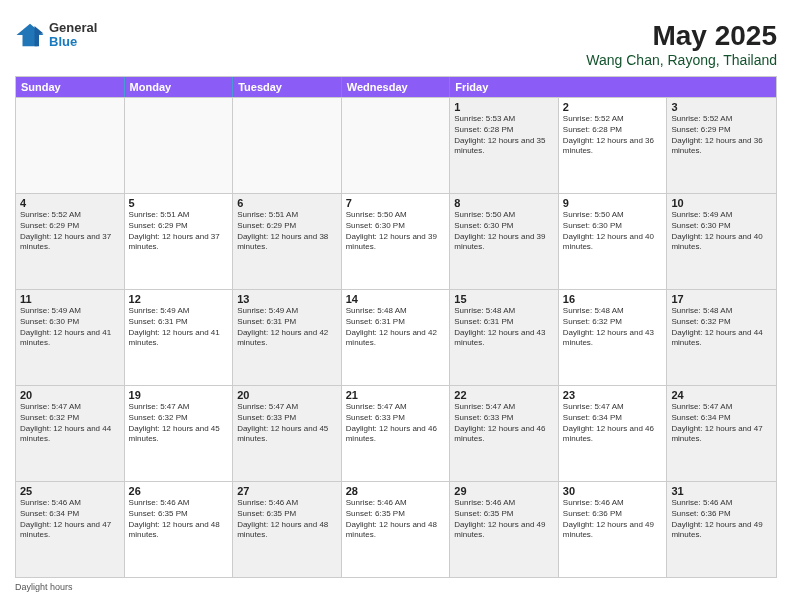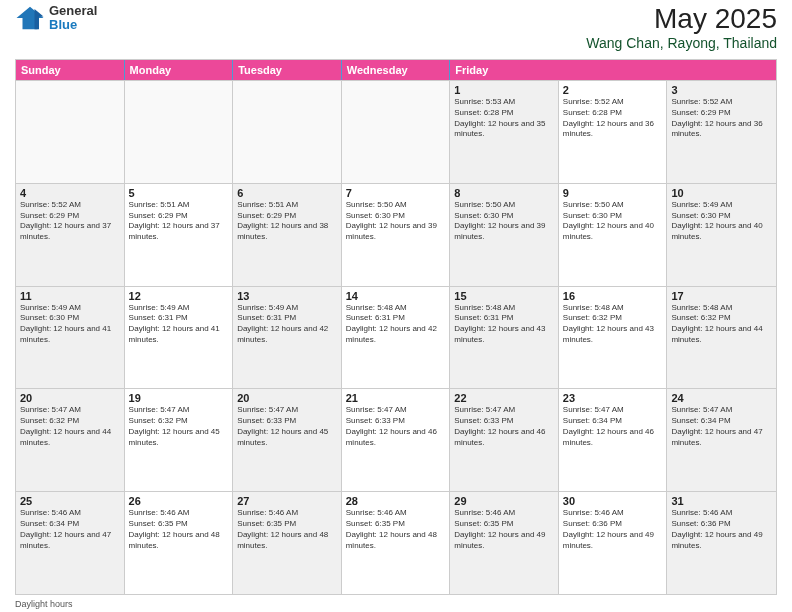--- a/index.html
+++ b/index.html
@@ -6,21 +6,21 @@
     body {
       font-family: Arial, sans-serif;
       background: #fff;
       width: 792px;
       height: 612px;
       overflow: hidden;
     }
     .page {
       width: 792px;
       height: 612px;
-      padding: 3px 15px;
+      padding: 20px 15px;
       display: flex;
       flex-direction: column;
     }
     .header {
       display: flex;
       justify-content: space-between;
       align-items: flex-start;
       margin-bottom: 8px;
     }
     .logo {
@@ -39,38 +39,38 @@
     .logo-text span:last-child { color: #1a7abf; }
     .logo-icon {
       width: 30px;
       height: 30px;
     }
     .title-block {
       text-align: right;
     }
     .title-block h1 {
       font-size: 28px;
-      font-weight: normal;
+      font-weight: bold;
       color: #222;
     }
     .title-block h2 {
       font-size: 14px;
       font-weight: normal;
       color: #14532d;
     }
     .calendar {
       flex: 1;
       display: flex;
       flex-direction: column;
       border: 1px solid #ccc;
     }
     .cal-header {
       display: grid;
       grid-template-columns: repeat(7, 1fr);
-      background: #ec4899;
+      background: #8b5cf6;
     }
     .cal-header-cell {
       color: #fff;
       font-size: 11px;
       font-weight: bold;
       padding: 4px 5px;
       border-right: 1px solid #4a9bd4;
       text-align: left;
     }
     .cal-header-cell:last-child { border-right: none; }

